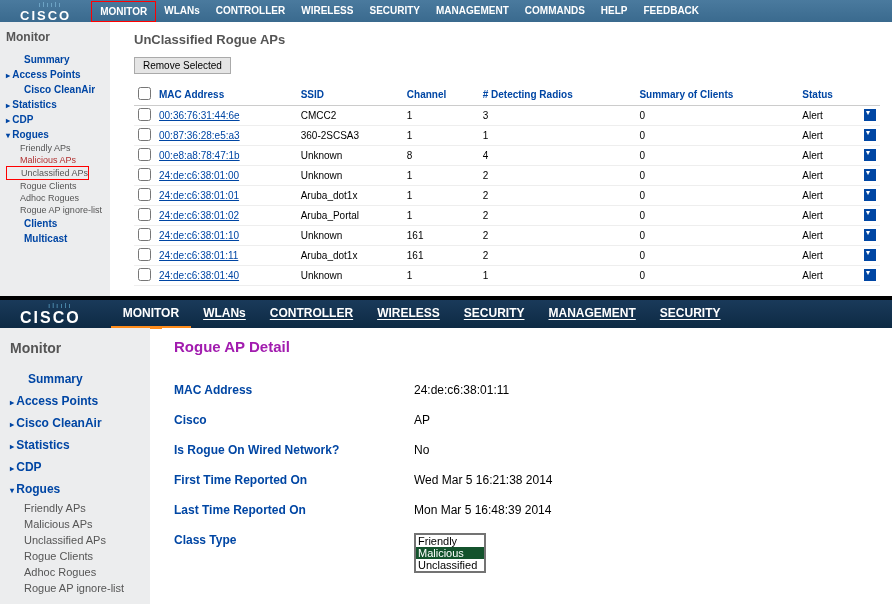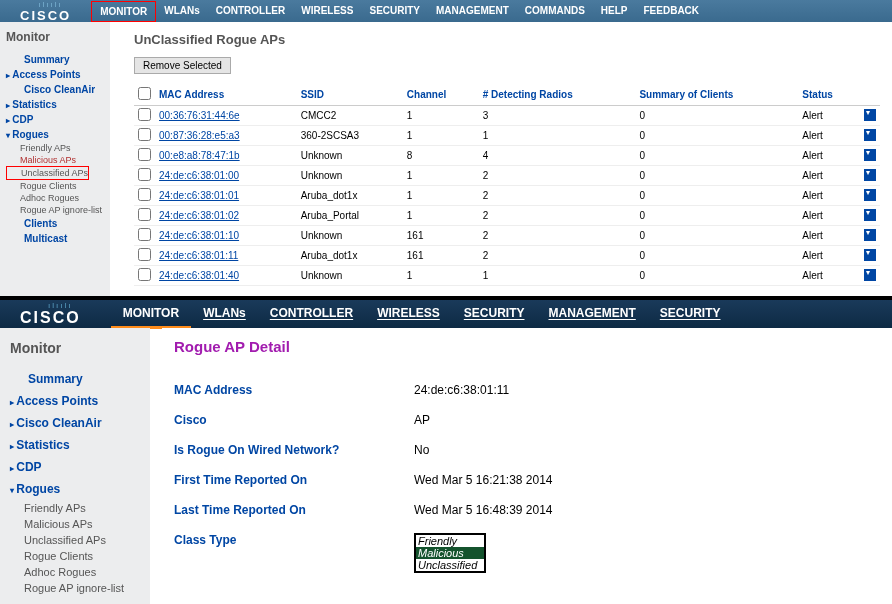--- a/index.html
+++ b/index.html
@@ -37,21 +37,21 @@
   .btn { background: #e5e5e5; border: 1px solid #aaa; padding: 2px 8px; font-size: 10px; cursor: pointer; }
   table { width: 100%; border-collapse: collapse; font-size: 10px; margin-top: 10px; }
   th { text-align: left; color: #0046a4; font-weight: bold; border-bottom: 1px solid #ccc; padding: 3px 4px; }
   td { padding: 2px 4px; border-bottom: 1px solid #eee; }
   td a { color: #0046a4; text-decoration: underline; }
   .drop { width: 12px; height: 12px; background: #0046a4; display: inline-block; position: relative; }
   .drop::after { content: "▾"; color: #fff; font-size: 8px; position: absolute; top: -1px; left: 2px; }
   .detail-row { display: flex; padding: 8px 0; }
   .detail-label { width: 240px; color: #0046a4; font-weight: bold; font-size: 12px; }
   .detail-value { font-size: 12px; color: #000; }
-  .sel { border: 2px solid #000000; display: inline-block; min-width: 72px; font-style: italic; }
+  .sel { border: 2px solid #737373; display: inline-block; min-width: 72px; }
   .sel-opt { padding: 0 2px; font-size: 11px; }
   .sel-opt.sel-hi { background: #14532d; color: #fff; }
   .gap { height: 4px; background: #000; }
   .logo-col { display:flex; flex-direction:column; align-items:center; line-height:1; }
 </style>
 </head>
 <body>
 
 <div class="outer">
 
@@ -252,21 +252,21 @@
         <div class="detail-row">
             <div class="detail-label">Is Rogue On Wired Network?</div>
             <div class="detail-value">No</div>
           </div>
         <div class="detail-row">
             <div class="detail-label">First Time Reported On</div>
             <div class="detail-value">Wed Mar  5 16:21:38 2014</div>
           </div>
         <div class="detail-row">
             <div class="detail-label">Last Time Reported On</div>
-            <div class="detail-value">Wed Mar  5 16:48:39 2014</div>
+            <div class="detail-value">Mon Mar  5 16:48:39 2014</div>
           </div>
         <div class="detail-row">
             <div class="detail-label">Class Type</div>
           <div class="detail-value">
             <div class="sel">
               <div class="sel-opt">Friendly</div>
               <div class="sel-opt sel-hi">Malicious</div>
               <div class="sel-opt">Unclassified</div>
             </div>
           </div>

